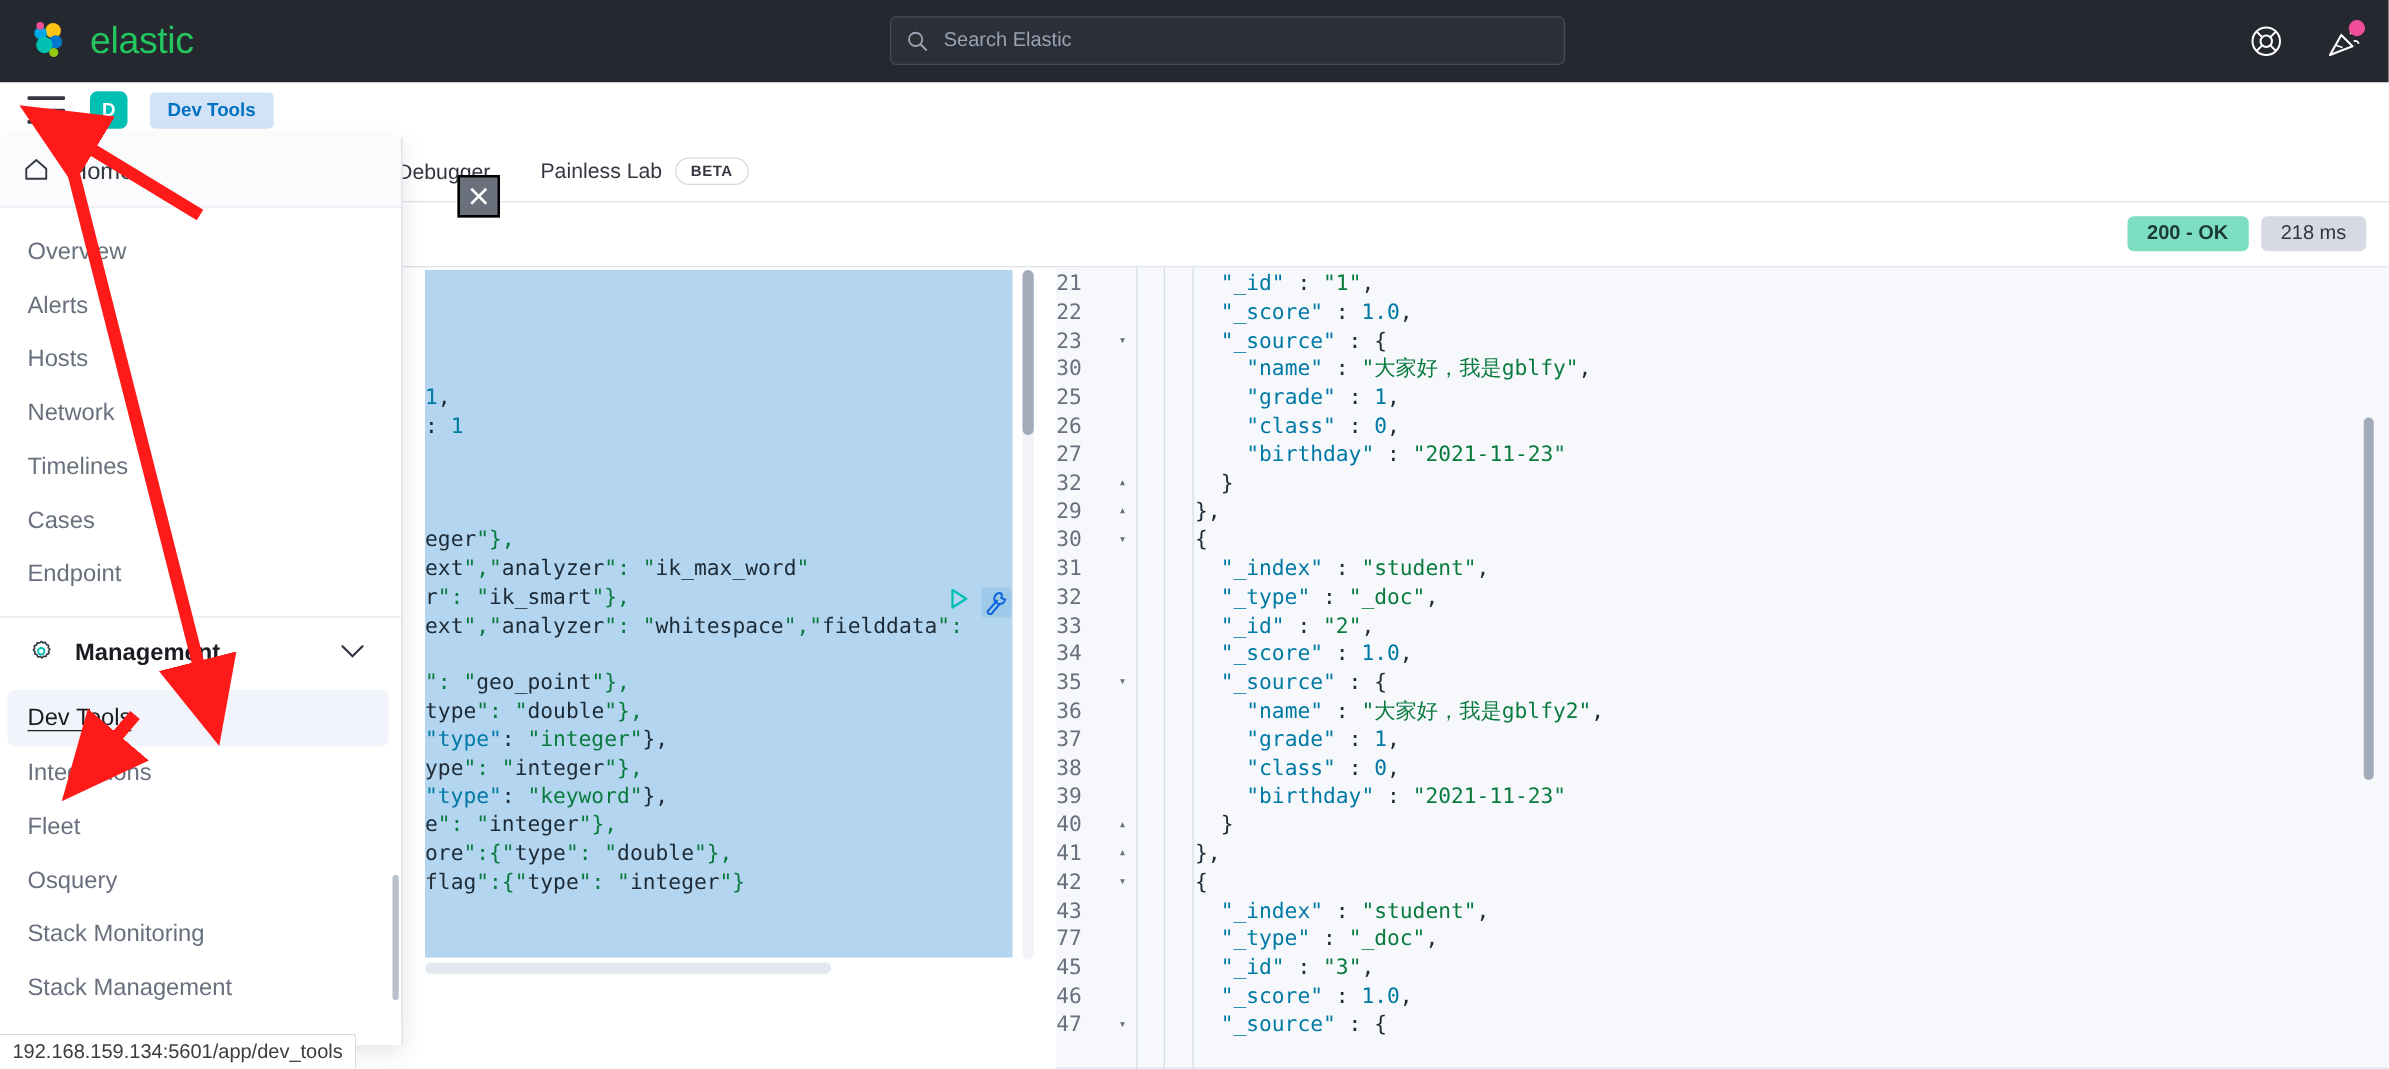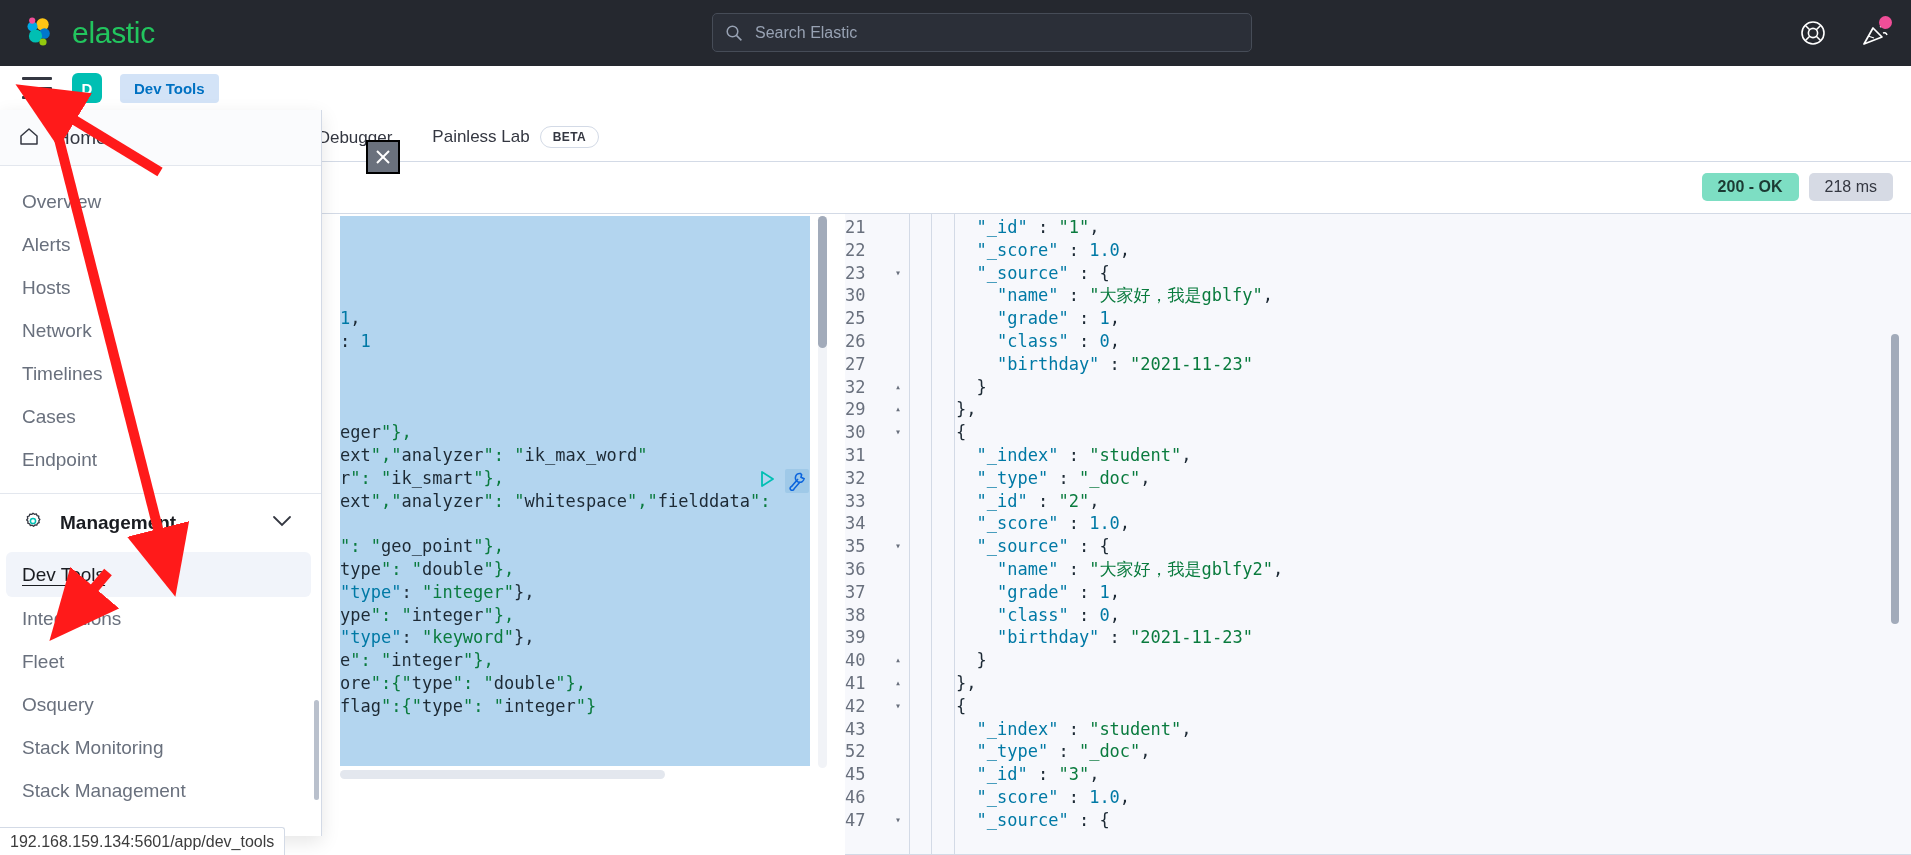--- a/index.html
+++ b/index.html
@@ -359,21 +359,21 @@
             <div class="gl"><span>34</span></div>
             <div class="gl"><span>35</span><span class="fold">▾</span></div>
             <div class="gl"><span>36</span></div>
             <div class="gl"><span>37</span></div>
             <div class="gl"><span>38</span></div>
             <div class="gl"><span>39</span></div>
             <div class="gl"><span>40</span><span class="fold">▴</span></div>
             <div class="gl"><span>41</span><span class="fold">▴</span></div>
             <div class="gl"><span>42</span><span class="fold">▾</span></div>
             <div class="gl"><span>43</span></div>
-            <div class="gl"><span>52</span></div>
+            <div class="gl"><span>77</span></div>
             <div class="gl"><span>45</span></div>
             <div class="gl"><span>46</span></div>
             <div class="gl"><span>47</span><span class="fold">▾</span></div>
           </div>
         <div class="resp-guides">
           <span class="vguide" style="left:0px"></span>
           <span class="vguide" style="left:22px"></span>
           <span class="vguide" style="left:45px"></span>
         </div>
         <div class="resp-code" id="resp-code"><div class="ln"><span class="tok-p"> </span><span class="tok-p"> </span><span class="tok-p"> </span><span class="tok-p"> </span><span class="tok-p"> </span><span class="tok-p"> </span><span class="tok-key">"_id"</span><span class="tok-p"> </span><span class="tok-p">:</span><span class="tok-p"> </span><span class="tok-str">"1"</span><span class="tok-p">,</span></div><div class="ln"><span class="tok-p"> </span><span class="tok-p"> </span><span class="tok-p"> </span><span class="tok-p"> </span><span class="tok-p"> </span><span class="tok-p"> </span><span class="tok-key">"_score"</span><span class="tok-p"> </span><span class="tok-p">:</span><span class="tok-p"> </span><span class="tok-num">1.0</span><span class="tok-p">,</span></div><div class="ln"><span class="tok-p"> </span><span class="tok-p"> </span><span class="tok-p"> </span><span class="tok-p"> </span><span class="tok-p"> </span><span class="tok-p"> </span><span class="tok-key">"_source"</span><span class="tok-p"> </span><span class="tok-p">:</span><span class="tok-p"> </span><span class="tok-p">{</span></div><div class="ln"><span class="tok-p"> </span><span class="tok-p"> </span><span class="tok-p"> </span><span class="tok-p"> </span><span class="tok-p"> </span><span class="tok-p"> </span><span class="tok-p"> </span><span class="tok-p"> </span><span class="tok-key">"name"</span><span class="tok-p"> </span><span class="tok-p">:</span><span class="tok-p"> </span><span class="tok-str">"大家好，我是gblfy"</span><span class="tok-p">,</span></div><div class="ln"><span class="tok-p"> </span><span class="tok-p"> </span><span class="tok-p"> </span><span class="tok-p"> </span><span class="tok-p"> </span><span class="tok-p"> </span><span class="tok-p"> </span><span class="tok-p"> </span><span class="tok-key">"grade"</span><span class="tok-p"> </span><span class="tok-p">:</span><span class="tok-p"> </span><span class="tok-num">1</span><span class="tok-p">,</span></div><div class="ln"><span class="tok-p"> </span><span class="tok-p"> </span><span class="tok-p"> </span><span class="tok-p"> </span><span class="tok-p"> </span><span class="tok-p"> </span><span class="tok-p"> </span><span class="tok-p"> </span><span class="tok-key">"class"</span><span class="tok-p"> </span><span class="tok-p">:</span><span class="tok-p"> </span><span class="tok-num">0</span><span class="tok-p">,</span></div><div class="ln"><span class="tok-p"> </span><span class="tok-p"> </span><span class="tok-p"> </span><span class="tok-p"> </span><span class="tok-p"> </span><span class="tok-p"> </span><span class="tok-p"> </span><span class="tok-p"> </span><span class="tok-key">"birthday"</span><span class="tok-p"> </span><span class="tok-p">:</span><span class="tok-p"> </span><span class="tok-str">"2021-11-23"</span></div><div class="ln"><span class="tok-p"> </span><span class="tok-p"> </span><span class="tok-p"> </span><span class="tok-p"> </span><span class="tok-p"> </span><span class="tok-p"> </span><span class="tok-p">}</span></div><div class="ln"><span class="tok-p"> </span><span class="tok-p"> </span><span class="tok-p"> </span><span class="tok-p"> </span><span class="tok-p">}</span><span class="tok-p">,</span></div><div class="ln"><span class="tok-p"> </span><span class="tok-p"> </span><span class="tok-p"> </span><span class="tok-p"> </span><span class="tok-p">{</span></div><div class="ln"><span class="tok-p"> </span><span class="tok-p"> </span><span class="tok-p"> </span><span class="tok-p"> </span><span class="tok-p"> </span><span class="tok-p"> </span><span class="tok-key">"_index"</span><span class="tok-p"> </span><span class="tok-p">:</span><span class="tok-p"> </span><span class="tok-str">"student"</span><span class="tok-p">,</span></div><div class="ln"><span class="tok-p"> </span><span class="tok-p"> </span><span class="tok-p"> </span><span class="tok-p"> </span><span class="tok-p"> </span><span class="tok-p"> </span><span class="tok-key">"_type"</span><span class="tok-p"> </span><span class="tok-p">:</span><span class="tok-p"> </span><span class="tok-str">"_doc"</span><span class="tok-p">,</span></div><div class="ln"><span class="tok-p"> </span><span class="tok-p"> </span><span class="tok-p"> </span><span class="tok-p"> </span><span class="tok-p"> </span><span class="tok-p"> </span><span class="tok-key">"_id"</span><span class="tok-p"> </span><span class="tok-p">:</span><span class="tok-p"> </span><span class="tok-str">"2"</span><span class="tok-p">,</span></div><div class="ln"><span class="tok-p"> </span><span class="tok-p"> </span><span class="tok-p"> </span><span class="tok-p"> </span><span class="tok-p"> </span><span class="tok-p"> </span><span class="tok-key">"_score"</span><span class="tok-p"> </span><span class="tok-p">:</span><span class="tok-p"> </span><span class="tok-num">1.0</span><span class="tok-p">,</span></div><div class="ln"><span class="tok-p"> </span><span class="tok-p"> </span><span class="tok-p"> </span><span class="tok-p"> </span><span class="tok-p"> </span><span class="tok-p"> </span><span class="tok-key">"_source"</span><span class="tok-p"> </span><span class="tok-p">:</span><span class="tok-p"> </span><span class="tok-p">{</span></div><div class="ln"><span class="tok-p"> </span><span class="tok-p"> </span><span class="tok-p"> </span><span class="tok-p"> </span><span class="tok-p"> </span><span class="tok-p"> </span><span class="tok-p"> </span><span class="tok-p"> </span><span class="tok-key">"name"</span><span class="tok-p"> </span><span class="tok-p">:</span><span class="tok-p"> </span><span class="tok-str">"大家好，我是gblfy2"</span><span class="tok-p">,</span></div><div class="ln"><span class="tok-p"> </span><span class="tok-p"> </span><span class="tok-p"> </span><span class="tok-p"> </span><span class="tok-p"> </span><span class="tok-p"> </span><span class="tok-p"> </span><span class="tok-p"> </span><span class="tok-key">"grade"</span><span class="tok-p"> </span><span class="tok-p">:</span><span class="tok-p"> </span><span class="tok-num">1</span><span class="tok-p">,</span></div><div class="ln"><span class="tok-p"> </span><span class="tok-p"> </span><span class="tok-p"> </span><span class="tok-p"> </span><span class="tok-p"> </span><span class="tok-p"> </span><span class="tok-p"> </span><span class="tok-p"> </span><span class="tok-key">"class"</span><span class="tok-p"> </span><span class="tok-p">:</span><span class="tok-p"> </span><span class="tok-num">0</span><span class="tok-p">,</span></div><div class="ln"><span class="tok-p"> </span><span class="tok-p"> </span><span class="tok-p"> </span><span class="tok-p"> </span><span class="tok-p"> </span><span class="tok-p"> </span><span class="tok-p"> </span><span class="tok-p"> </span><span class="tok-key">"birthday"</span><span class="tok-p"> </span><span class="tok-p">:</span><span class="tok-p"> </span><span class="tok-str">"2021-11-23"</span></div><div class="ln"><span class="tok-p"> </span><span class="tok-p"> </span><span class="tok-p"> </span><span class="tok-p"> </span><span class="tok-p"> </span><span class="tok-p"> </span><span class="tok-p">}</span></div><div class="ln"><span class="tok-p"> </span><span class="tok-p"> </span><span class="tok-p"> </span><span class="tok-p"> </span><span class="tok-p">}</span><span class="tok-p">,</span></div><div class="ln"><span class="tok-p"> </span><span class="tok-p"> </span><span class="tok-p"> </span><span class="tok-p"> </span><span class="tok-p">{</span></div><div class="ln"><span class="tok-p"> </span><span class="tok-p"> </span><span class="tok-p"> </span><span class="tok-p"> </span><span class="tok-p"> </span><span class="tok-p"> </span><span class="tok-key">"_index"</span><span class="tok-p"> </span><span class="tok-p">:</span><span class="tok-p"> </span><span class="tok-str">"student"</span><span class="tok-p">,</span></div><div class="ln"><span class="tok-p"> </span><span class="tok-p"> </span><span class="tok-p"> </span><span class="tok-p"> </span><span class="tok-p"> </span><span class="tok-p"> </span><span class="tok-key">"_type"</span><span class="tok-p"> </span><span class="tok-p">:</span><span class="tok-p"> </span><span class="tok-str">"_doc"</span><span class="tok-p">,</span></div><div class="ln"><span class="tok-p"> </span><span class="tok-p"> </span><span class="tok-p"> </span><span class="tok-p"> </span><span class="tok-p"> </span><span class="tok-p"> </span><span class="tok-key">"_id"</span><span class="tok-p"> </span><span class="tok-p">:</span><span class="tok-p"> </span><span class="tok-str">"3"</span><span class="tok-p">,</span></div><div class="ln"><span class="tok-p"> </span><span class="tok-p"> </span><span class="tok-p"> </span><span class="tok-p"> </span><span class="tok-p"> </span><span class="tok-p"> </span><span class="tok-key">"_score"</span><span class="tok-p"> </span><span class="tok-p">:</span><span class="tok-p"> </span><span class="tok-num">1.0</span><span class="tok-p">,</span></div><div class="ln"><span class="tok-p"> </span><span class="tok-p"> </span><span class="tok-p"> </span><span class="tok-p"> </span><span class="tok-p"> </span><span class="tok-p"> </span><span class="tok-key">"_source"</span><span class="tok-p"> </span><span class="tok-p">:</span><span class="tok-p"> </span><span class="tok-p">{</span></div></div>

